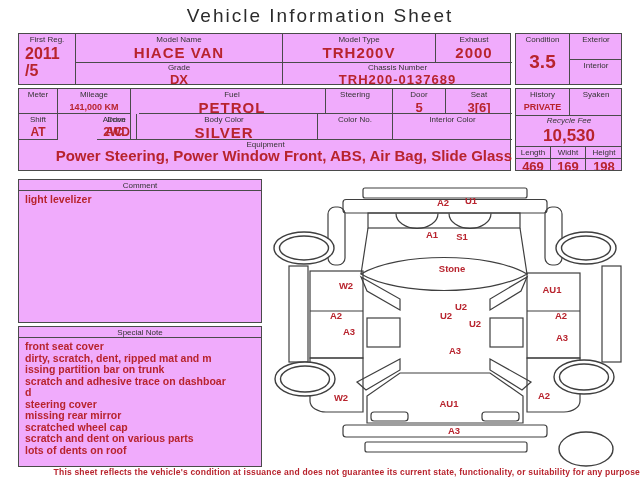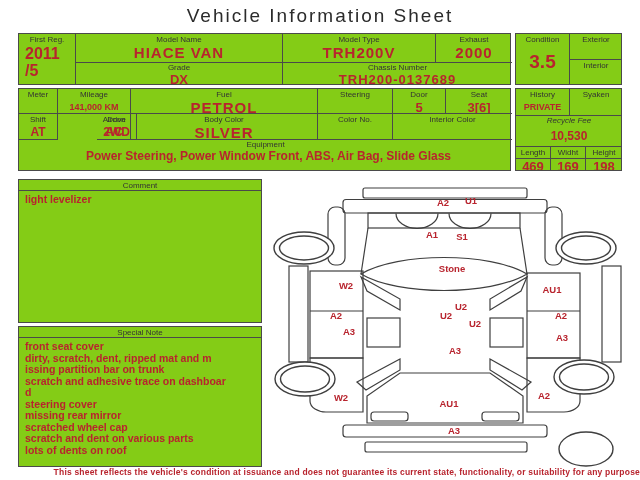--- a/index.html
+++ b/index.html
@@ -5,35 +5,35 @@
   :root{
     --red:#b8242e;
     --bd:#4a4a4a;
     --hd:#333333;
   }
   *{margin:0;padding:0;box-sizing:border-box;}
   html,body{width:640px;height:480px;background:#fff;font-family:"Liberation Sans",sans-serif;}
   #sheet{position:relative;width:640px;height:480px;background:#fff;overflow:hidden;}
   .title{position:absolute;left:0;top:5px;width:100%;text-align:center;font-size:19px;
          letter-spacing:2px;color:#2b2b2b;font-weight:400;}
-  .box{position:absolute;border:1px solid var(--bd);background:#84cc16;}
+  .box{position:absolute;border:1px solid var(--bd);background:#f0abfc;}
   .cell{position:absolute;overflow:hidden;}
   .br{border-right:1px solid var(--bd);}
   .bb{border-bottom:1px solid var(--bd);}
   .hd{font-size:8px;color:var(--hd);text-align:center;white-space:nowrap;line-height:11px;height:11px;}
   .vl{color:var(--red);font-weight:700;text-align:center;white-space:nowrap;}
   .v15{font-size:15px;line-height:16px;}
   .v13{font-size:13px;line-height:15px;}
   .v12{font-size:12px;line-height:15px;}
   .v9{font-size:9px;line-height:14px;}
   .v19{font-size:19px;line-height:34px;}
-  .v16{font-size:12px;line-height:20px;}
+  .v16{font-size:17px;line-height:20px;}
   .firstreg-val{font-size:16px;line-height:17px;text-align:left;padding-left:6px;font-weight:700;color:var(--red);}
   .ls1{letter-spacing:1px;}
-  .equip-val{color:var(--red);font-weight:600;font-size:12px;text-align:center;padding-left:6px;line-height:14px;white-space:nowrap;}
+  .equip-val{color:var(--red);font-weight:600;font-size:15px;text-align:right;padding-left:6px;line-height:14px;white-space:nowrap;}
   .strip-hd{font-size:8px;color:var(--hd);text-align:center;border-bottom:1px solid var(--bd);height:11px;line-height:11px;}
   .freeform{color:var(--red);font-size:10.5px;font-weight:600;line-height:11.5px;padding:3px 4px 0 6px;}
   .dimhd{font-size:8px;color:var(--hd);text-align:center;height:12px;line-height:12px;border-bottom:1px solid var(--bd);}
   .footer{position:absolute;left:0;top:467px;width:100%;text-align:right;color:var(--red);
           font-size:8.5px;font-weight:600;letter-spacing:.2px;}
   svg text.mark{font-family:"Liberation Sans",sans-serif;font-size:9.5px;font-weight:700;fill:var(--red);text-anchor:middle;}
 </style>
 </head>
 <body>
 
@@ -86,21 +86,21 @@
 
   <div class="box" style="left:18px;top:88px;width:493px;height:83px;">
     <div class="cell br bb" style="left:0;top:0;width:39px;height:25px;">
       <div class="hd">Meter</div>
       <div class="vl v12"></div>
     </div>
     <div class="cell br bb" style="left:39px;top:0;width:73px;height:25px;">
       <div class="hd">Mileage</div>
       <div class="vl v9">141,000 KM</div>
     </div>
-    <div class="cell br bb" style="left:112px;top:0;width:187px;height:25px;">
+    <div class="cell br bb" style="left:120px;top:0;width:187px;height:25px;">
       <div class="hd">Fuel</div>
       <div class="vl v15 ls1">PETROL</div>
     </div>
     <div class="cell br bb" style="left:299px;top:0;width:75px;height:25px;">
       <div class="hd">Steering</div>
       <div class="vl v12"></div>
     </div>
     <div class="cell br bb" style="left:374px;top:0;width:53px;height:25px;">
       <div class="hd">Door</div>
       <div class="vl v13">5</div>

